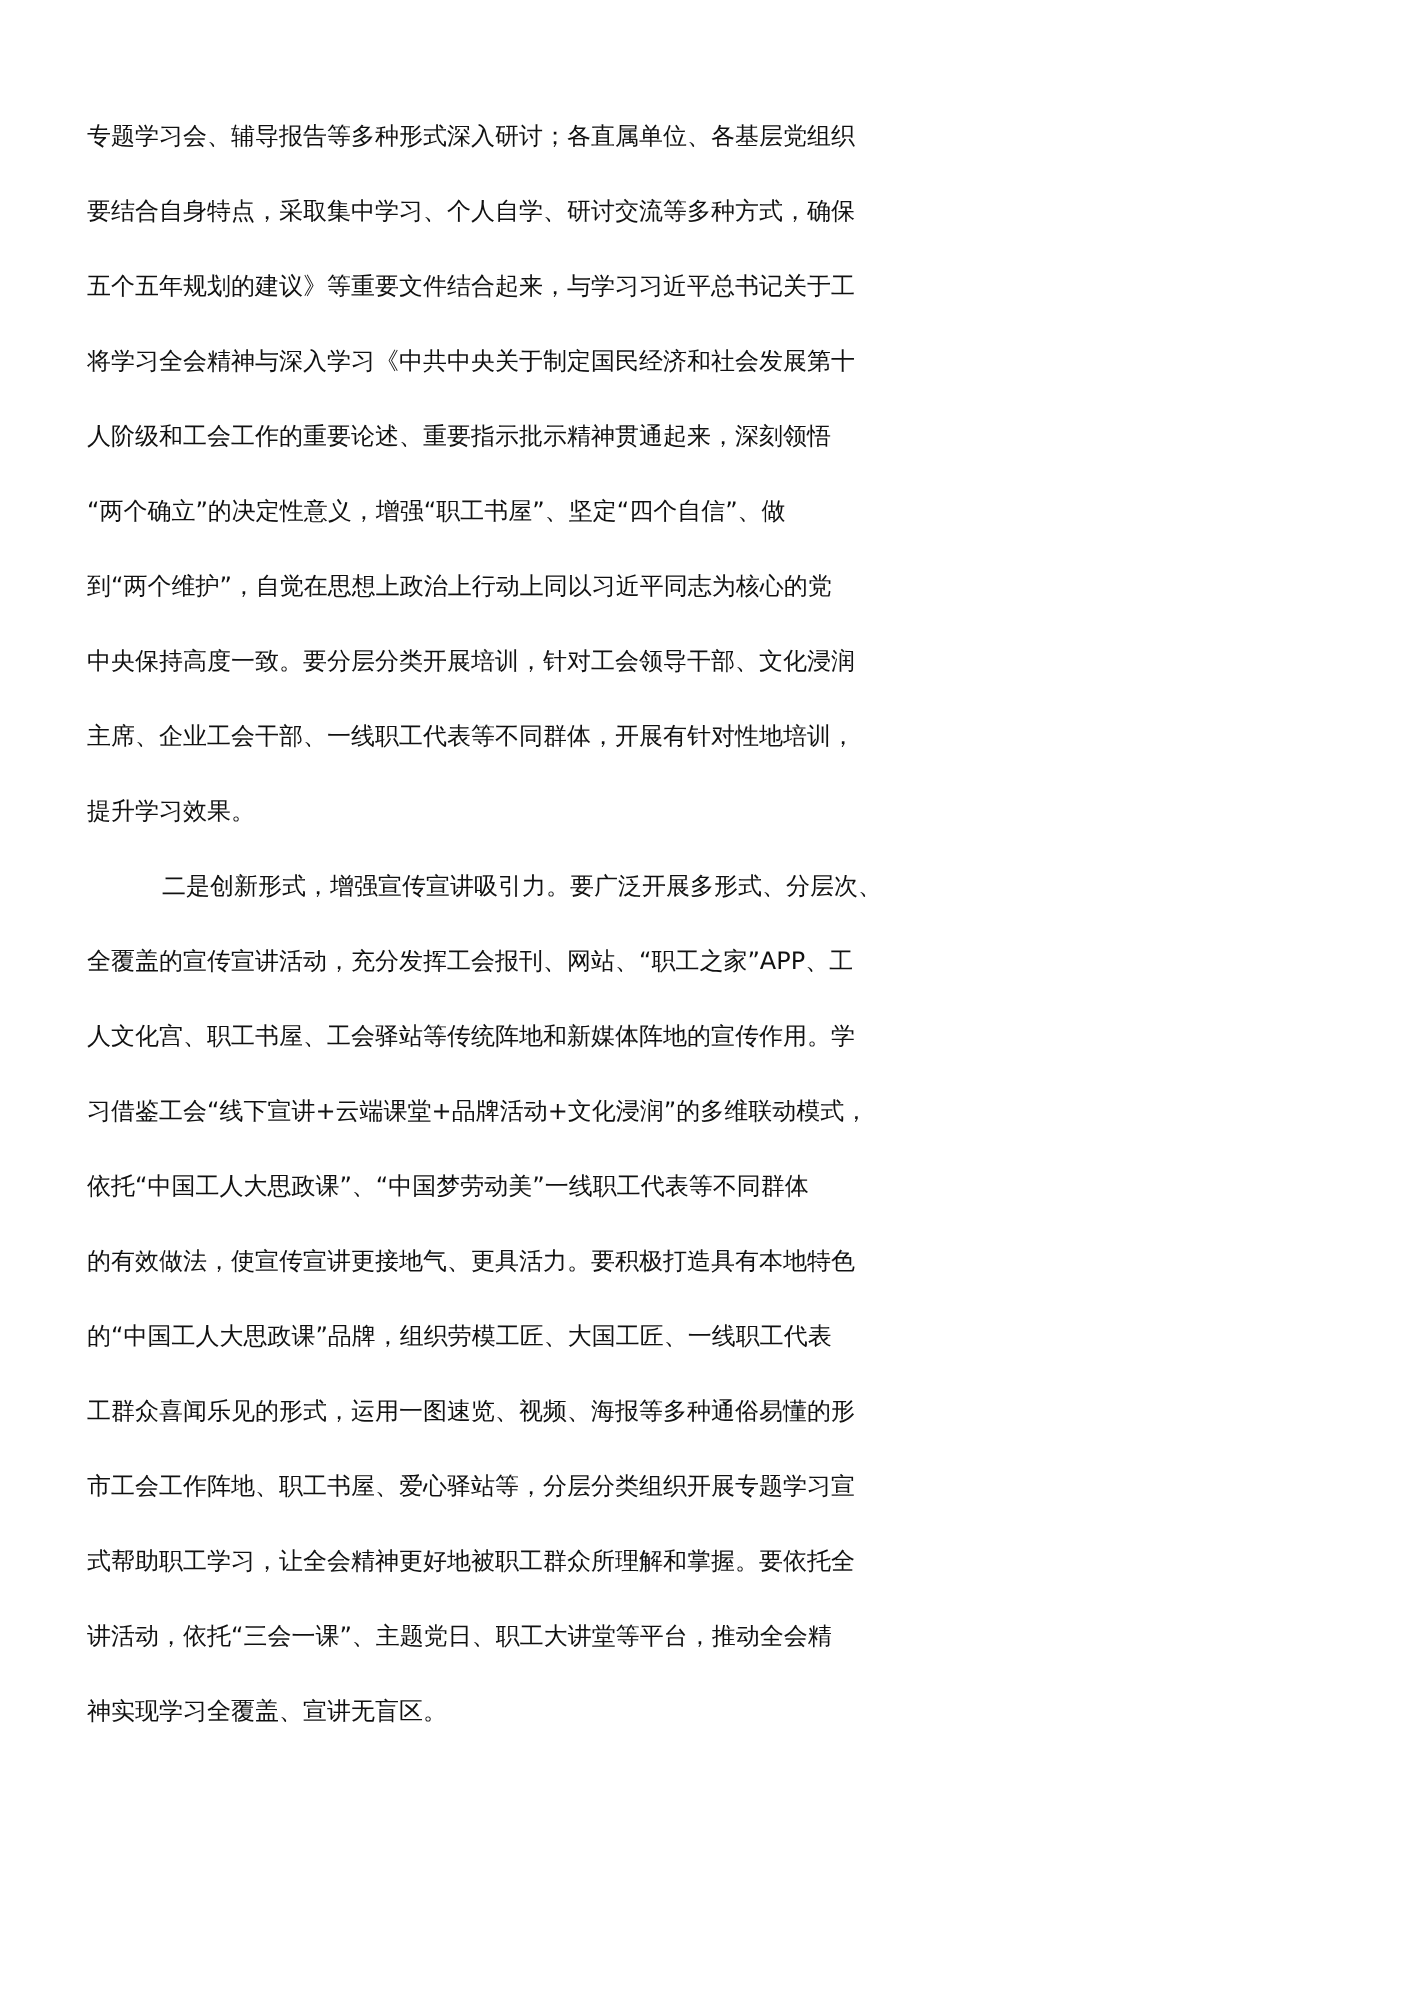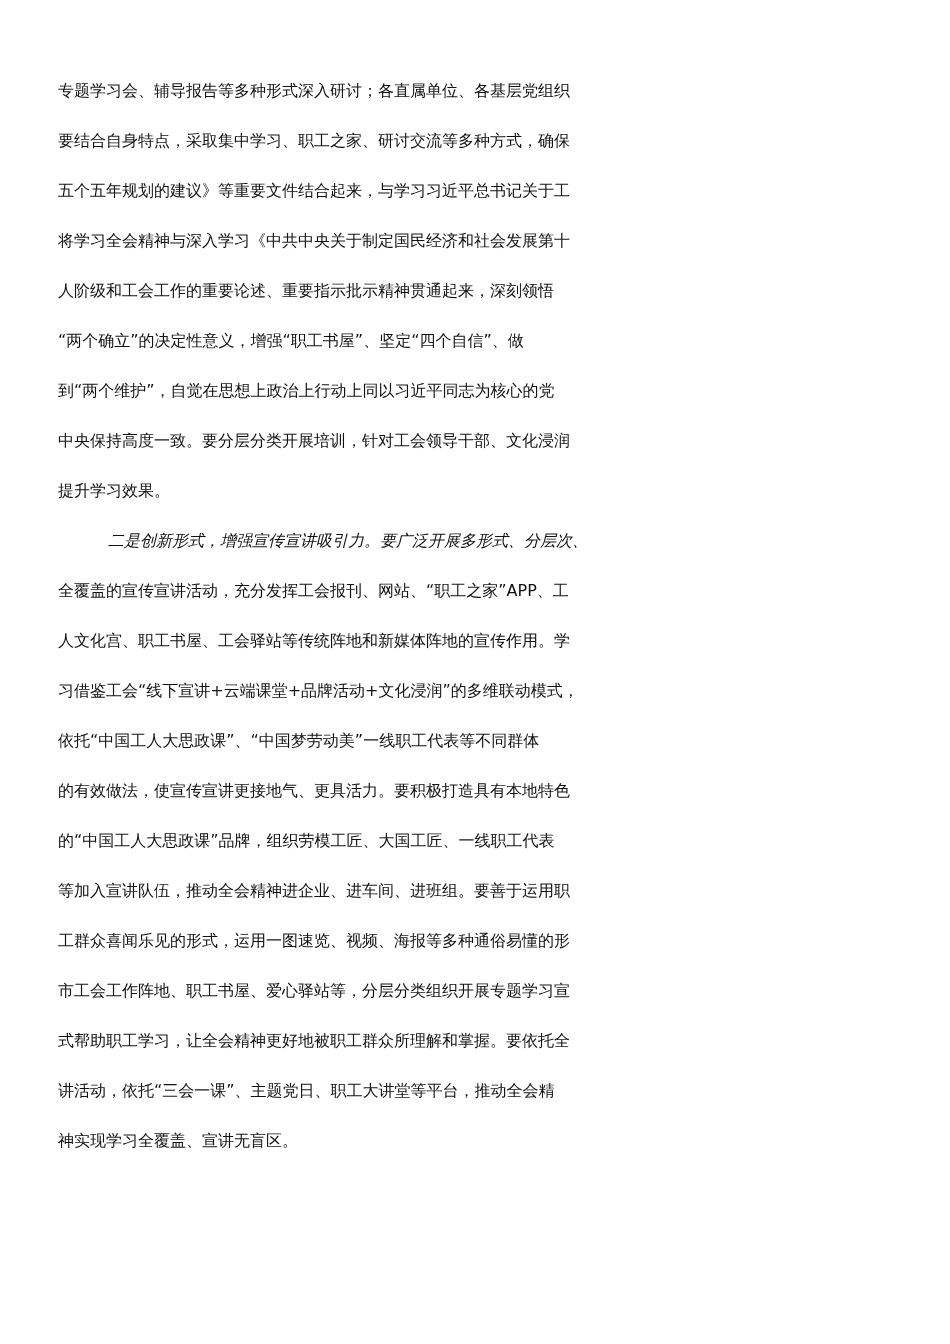--- a/index.html
+++ b/index.html
@@ -23,46 +23,45 @@
     }
     .line {
       height: 50px;
       line-height: 50px;
       font-size: 16px;
       white-space: nowrap;
       letter-spacing: 0px;
     }
     .indent {
       padding-left: 50px;
-      font-style: italic;
     }
   </style>
 </head>
 <body>
 
 <div class="page">
   <div class="paragraph">
     <div class="line">专题学习会、辅导报告等多种形式深入研讨；各直属单位、各基层党组织</div>
-    <div class="line">要结合自身特点，采取集中学习、职工之家、研讨交流等多种方式，确保</div>
+    <div class="line">要结合自身特点，采取集中学习、个人自学、研讨交流等多种方式，确保</div>
     <div class="line">五个五年规划的建议》等重要文件结合起来，与学习习近平总书记关于工</div>
     <div class="line">将学习全会精神与深入学习《中共中央关于制定国民经济和社会发展第十</div>
     <div class="line">人阶级和工会工作的重要论述、重要指示批示精神贯通起来，深刻领悟</div>
     <div class="line">“两个确立”的决定性意义，增强“职工书屋”、坚定“四个自信”、做</div>
     <div class="line">到“两个维护”，自觉在思想上政治上行动上同以习近平同志为核心的党</div>
     <div class="line">中央保持高度一致。要分层分类开展培训，针对工会领导干部、文化浸润</div>
+    <div class="line">主席、企业工会干部、一线职工代表等不同群体，开展有针对性地培训，</div>
     <div class="line">提升学习效果。</div>
   </div>
   <div class="paragraph">
     <div class="line indent">二是创新形式，增强宣传宣讲吸引力。要广泛开展多形式、分层次、</div>
     <div class="line">全覆盖的宣传宣讲活动，充分发挥工会报刊、网站、“职工之家”APP、工</div>
     <div class="line">人文化宫、职工书屋、工会驿站等传统阵地和新媒体阵地的宣传作用。学</div>
     <div class="line">习借鉴工会“线下宣讲+云端课堂+品牌活动+文化浸润”的多维联动模式，</div>
     <div class="line">依托“中国工人大思政课”、“中国梦劳动美”一线职工代表等不同群体</div>
     <div class="line">的有效做法，使宣传宣讲更接地气、更具活力。要积极打造具有本地特色</div>
     <div class="line">的“中国工人大思政课”品牌，组织劳模工匠、大国工匠、一线职工代表</div>
-    <div class="line">等加入宣讲队伍，推动全会精神进企业、进车间、进班组。要善于运用职</div>
     <div class="line">工群众喜闻乐见的形式，运用一图速览、视频、海报等多种通俗易懂的形</div>
     <div class="line">市工会工作阵地、职工书屋、爱心驿站等，分层分类组织开展专题学习宣</div>
     <div class="line">式帮助职工学习，让全会精神更好地被职工群众所理解和掌握。要依托全</div>
     <div class="line">讲活动，依托“三会一课”、主题党日、职工大讲堂等平台，推动全会精</div>
     <div class="line">神实现学习全覆盖、宣讲无盲区。</div>
   </div>
 </div>
 
 </body></html>

